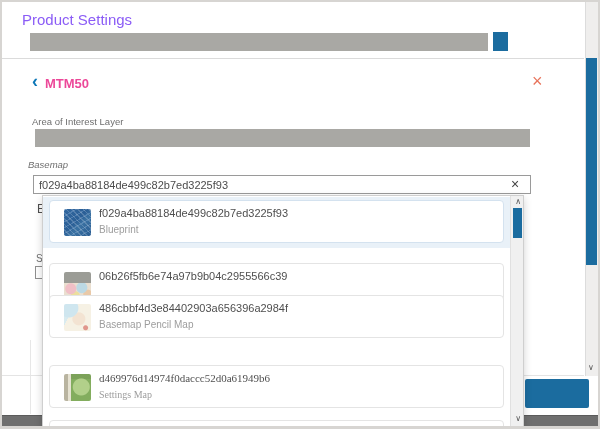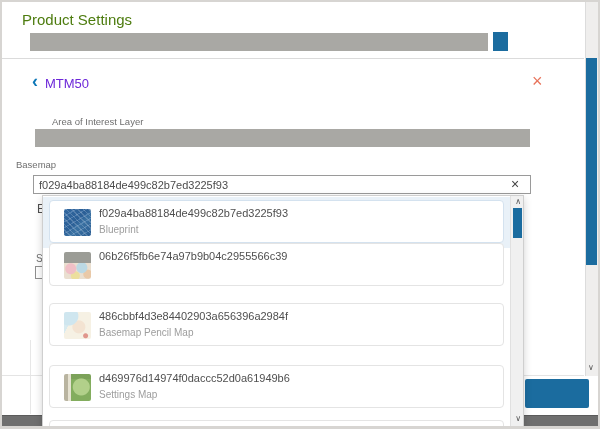--- a/index.html
+++ b/index.html
@@ -7,36 +7,36 @@
   .stage{position:relative;width:600px;height:429px;background:#ffffff;overflow:hidden;}
 
   
   .edge{position:absolute;background:#d7d5d2;}
   .edge-top{left:0;top:0;width:600px;height:2px;}
   .edge-left{left:0;top:0;width:2px;height:429px;}
   .edge-right{left:598px;top:0;width:2px;height:429px;}
   .edge-bottom{left:0;top:426px;width:600px;height:3px;}
 
   
-  .title{position:absolute;left:22px;top:11px;font-size:15px;color:#4d7c0f;}
+  .title{position:absolute;left:22px;top:11px;font-size:15px;color:#8b5cf6;}
   .redacted{position:absolute;background:var(--redacted-gray);}
   .bar-subtitle{left:30px;top:33px;width:458px;height:18px;}
   .blue-square{position:absolute;left:493px;top:32px;width:15px;height:19px;background:var(--accent-blue);}
   .header-divider{position:absolute;left:2px;top:58px;width:582px;height:1px;background:#dbdbdb;}
 
   
   .back-chevron{position:absolute;left:32px;top:73px;font-size:18px;font-weight:bold;color:var(--link-blue);line-height:16px;}
-  .back-label{position:absolute;left:45px;top:76px;font-size:13px;color:#6d28d9;}
+  .back-label{position:absolute;left:45px;top:76px;font-size:13px;color:#ec4899;font-weight:bold;}
   .close-icon{position:absolute;left:532px;top:72px;font-size:18px;color:var(--close-red);line-height:18px;cursor:pointer;}
 
   
   .field-label{position:absolute;font-size:9.5px;color:#6f6f6f;}
-  .aoi-label{left:52px;top:116px;}
+  .aoi-label{left:32px;top:116px;}
   .bar-aoi{left:35px;top:129px;width:495px;height:18px;}
-  .basemap-label{left:16px;top:159px;}
+  .basemap-label{left:28px;top:159px;font-style:italic;}
   .basemap-input{position:absolute;left:33px;top:175px;width:498px;height:19px;box-sizing:border-box;
     border:1px solid #9a9a9a;background:#fff;font-family:"Liberation Sans",sans-serif;
     font-size:11px;color:#4c4c4c;padding:0 22px 0 5px;outline:none;}
   .clear-icon{position:absolute;left:511px;top:176px;font-size:14px;color:#444;line-height:16px;cursor:pointer;}
 
   
   .hidden-e{position:absolute;left:37px;top:202px;font-size:12px;color:#4f4f4f;}
   .hidden-s{position:absolute;left:36px;top:253px;font-size:10px;color:#6f6f6f;}
   .hidden-checkbox{position:absolute;left:35px;top:266px;width:13px;height:13px;box-sizing:border-box;border:1px solid #8f8f8f;background:#fff;}
   .hidden-vline{position:absolute;left:30px;top:340px;width:1px;height:74px;background:#e7e7e7;}
@@ -134,34 +134,34 @@
       <div class="dd-row" style="top:221px">
         <div class="dd-card"></div>
       </div>
     <div class="dd-row active" style="top: 1px;">
     <div class="dd-card">
       <span class="dd-thumb thumb-blueprint"></span>
       <span class="dd-id">f029a4ba88184de499c82b7ed3225f93</span>
       <span class="dd-name">Blueprint</span>
     </div>
   </div>
-        <div class="dd-row" style="top: 44px;">
+        <div class="dd-row" style="top: 64px;">
     <div class="dd-card">
       <span class="dd-thumb thumb-charted-territory"></span>
       <span class="dd-id">06b26f5fb6e74a97b9b04c2955566c39</span>
     </div>
   </div>
-        <div class="dd-row" style="top: 104px; padding-left: 20px;">
+        <div class="dd-row" style="top: 96px; padding-left: 20px;">
     <div class="dd-card">
       <span class="dd-thumb thumb-colored-pencil"></span>
       <span class="dd-id">486cbbf4d3e84402903a656396a2984f</span>
       <span class="dd-name">Basemap Pencil Map</span>
     </div>
   </div>
-        <div class="dd-row" style="top: 166px;">
+        <div class="dd-row" style="top: 166px; font-family: Liberation Serif, serif;">
     <div class="dd-card">
       <span class="dd-thumb thumb-community"></span>
       <span class="dd-id">d469976d14974f0daccc52d0a61949b6</span>
       <span class="dd-name">Settings Map</span>
     </div>
   </div>
       </div>
     <div class="dd-scroll">
       <span class="scroll-glyph dd-up">∧</span>
       <div class="dd-thumb-bar"></div>

